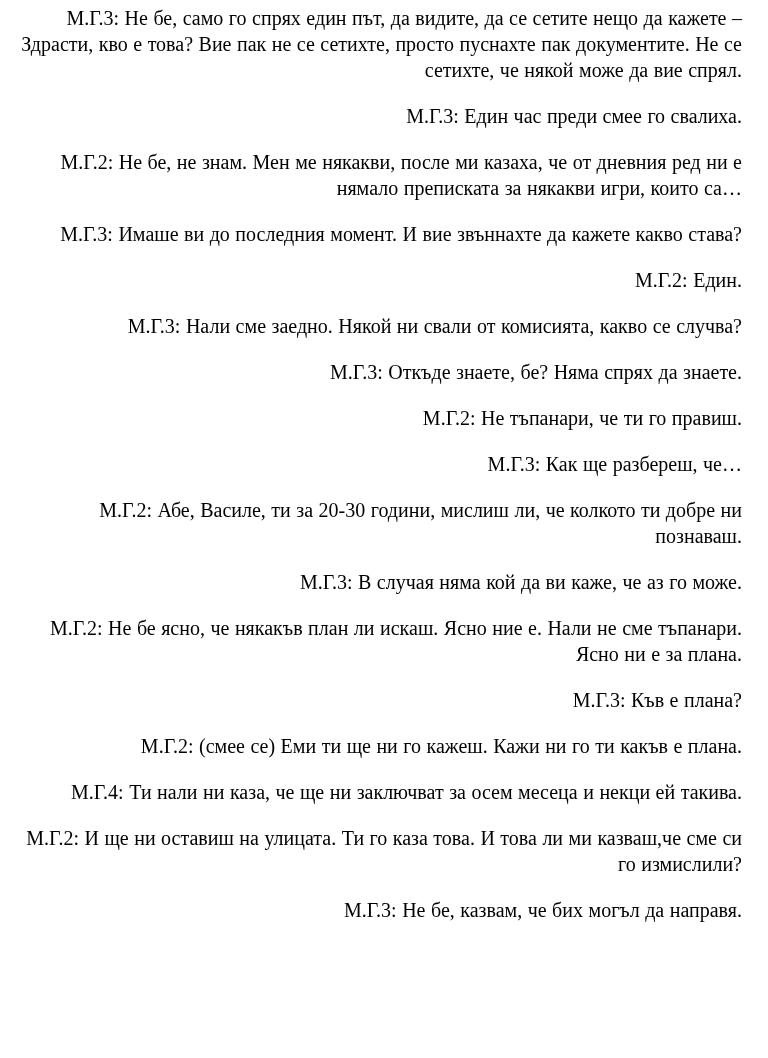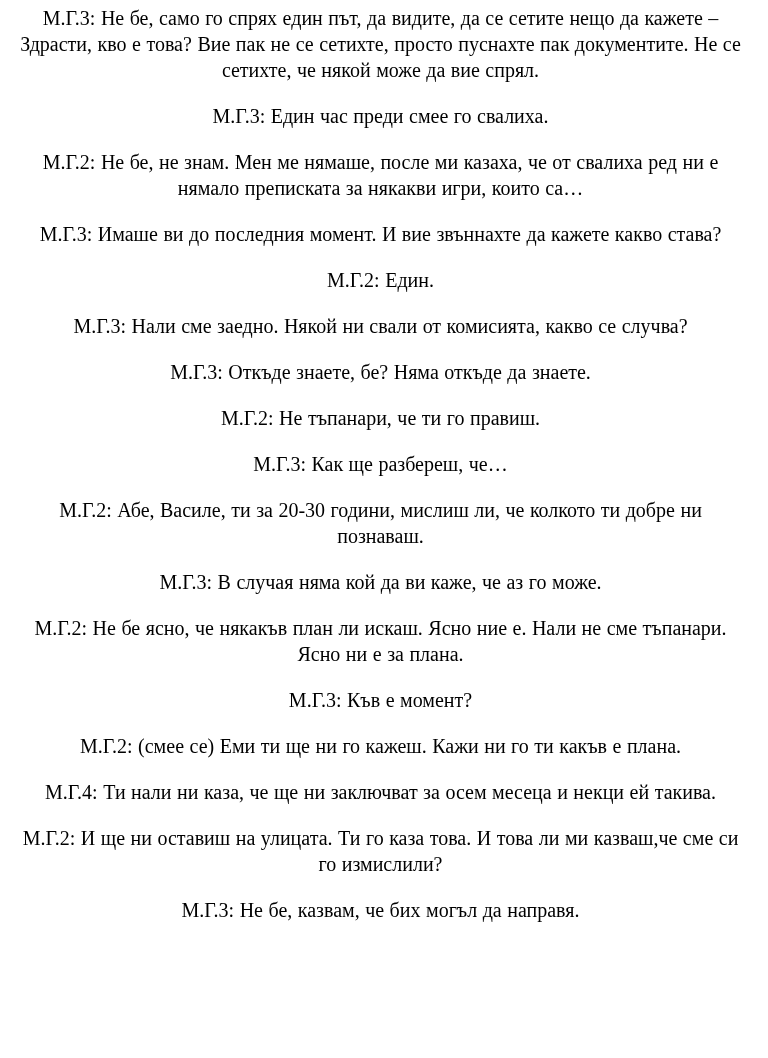--- a/index.html
+++ b/index.html
@@ -19,59 +19,59 @@
     padding: 5px 26px 10px 19px;
     background: #ffffff;
     color: #000000;
     font-family: "Liberation Serif", "DejaVu Serif", serif;
     font-size: 20px;
     line-height: 26px;
   }
   .para {
     margin: 0 0 20px 0;
     padding: 0;
-    text-align: center;
+    text-align: right;
     word-spacing: 0.5px;
   }
   .speaker, .speech {
     white-space: pre-wrap;
   }
 </style>
 </head>
 <body>
 
 <main class="page">
   <section>
   <p class="para"><span class="speaker">М.Г.3: </span><span class="speech">Не бе, само го спрях един път, да видите, да се сетите нещо да кажете – Здрасти, кво е това? Вие пак не се сетихте, просто пуснахте пак документите. Не се сетихте, че някой може да вие спрял.</span></p>
 
 
   <p class="para"><span class="speaker">М.Г.3: </span><span class="speech">Един час преди смее го свалиха.</span></p>
 
-  <p class="para"><span class="speaker">М.Г.2: </span><span class="speech">Не бе, не знам. Мен ме нямаше, после ми казаха, че от свалиха ред ни е нямало преписката за някакви игри, които са…</span></p>
+  <p class="para"><span class="speaker">М.Г.2: </span><span class="speech">Не бе, не знам. Мен ме някакви, после ми казаха, че от дневния ред ни е нямало преписката за някакви игри, които са…</span></p>
 
   <p class="para"><span class="speaker">М.Г.3: </span><span class="speech">Имаше ви до последния момент. И вие звъннахте да кажете какво става?</span></p>
 
   <p class="para"><span class="speaker">М.Г.2: </span><span class="speech">Един.</span></p>
 
   <p class="para"><span class="speaker">М.Г.3: </span><span class="speech">Нали сме заедно. Някой ни свали от комисията, какво се случва?</span></p>
 
 
-  <p class="para"><span class="speaker">М.Г.3: </span><span class="speech">Откъде знаете, бе? Няма откъде да знаете.</span></p>
+  <p class="para"><span class="speaker">М.Г.3: </span><span class="speech">Откъде знаете, бе? Няма спрях да знаете.</span></p>
 
   <p class="para"><span class="speaker">М.Г.2: </span><span class="speech">Не тъпанари, че ти го правиш.</span></p>
 
   <p class="para"><span class="speaker">М.Г.3: </span><span class="speech">Как ще разбереш, че…</span></p>
 
   <p class="para"><span class="speaker">М.Г.2: </span><span class="speech">Абе, Василе, ти за 20-30 години, мислиш ли, че колкото ти добре ни познаваш.</span></p>
 
   <p class="para"><span class="speaker">М.Г.3: </span><span class="speech">В случая няма кой да ви каже, че аз го може.</span></p>
 
   <p class="para"><span class="speaker">М.Г.2: </span><span class="speech">Не бе ясно, че някакъв план ли искаш. Ясно ние е. Нали не сме тъпанари. Ясно ни е за плана.</span></p>
 
-  <p class="para"><span class="speaker">М.Г.3: </span><span class="speech">Къв е момент?</span></p>
+  <p class="para"><span class="speaker">М.Г.3: </span><span class="speech">Къв е плана?</span></p>
 
   <p class="para"><span class="speaker">М.Г.2: </span><span class="speech">(смее се) Еми ти ще ни го кажеш. Кажи ни го ти какъв е плана.</span></p>
 
   <p class="para"><span class="speaker">М.Г.4: </span><span class="speech">Ти нали ни каза, че ще ни заключват за осем месеца и некци ей такива.</span></p>
 
   <p class="para"><span class="speaker">М.Г.2: </span><span class="speech">И ще ни оставиш на улицата. Ти го каза това. И това ли ми казваш,че сме си го измислили?</span></p>
 
   <p class="para"><span class="speaker">М.Г.3: </span><span class="speech">Не бе, казвам, че бих могъл да направя.</span></p>
 </section>
 </main>

